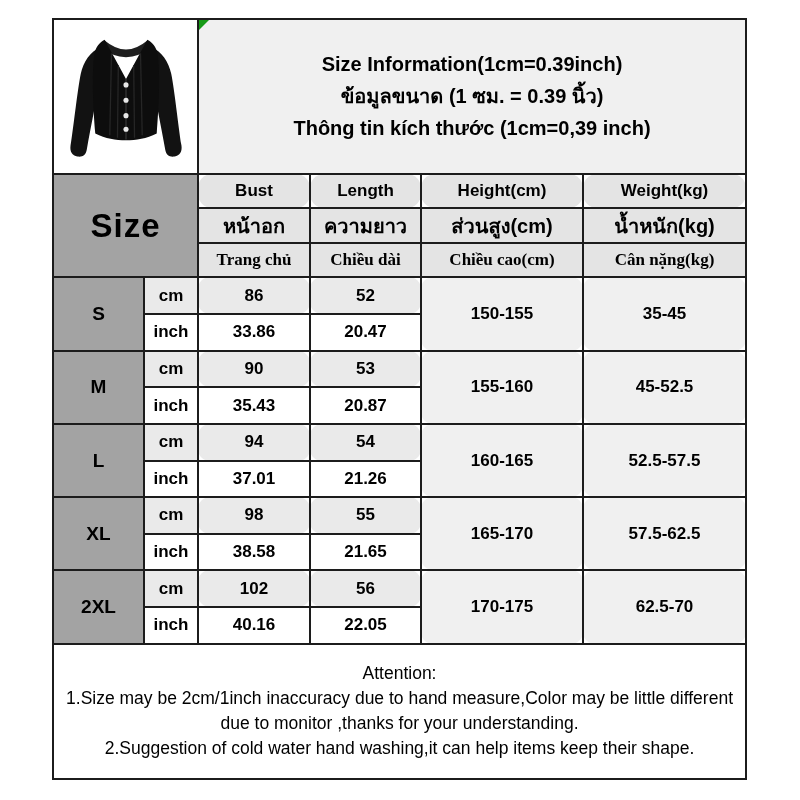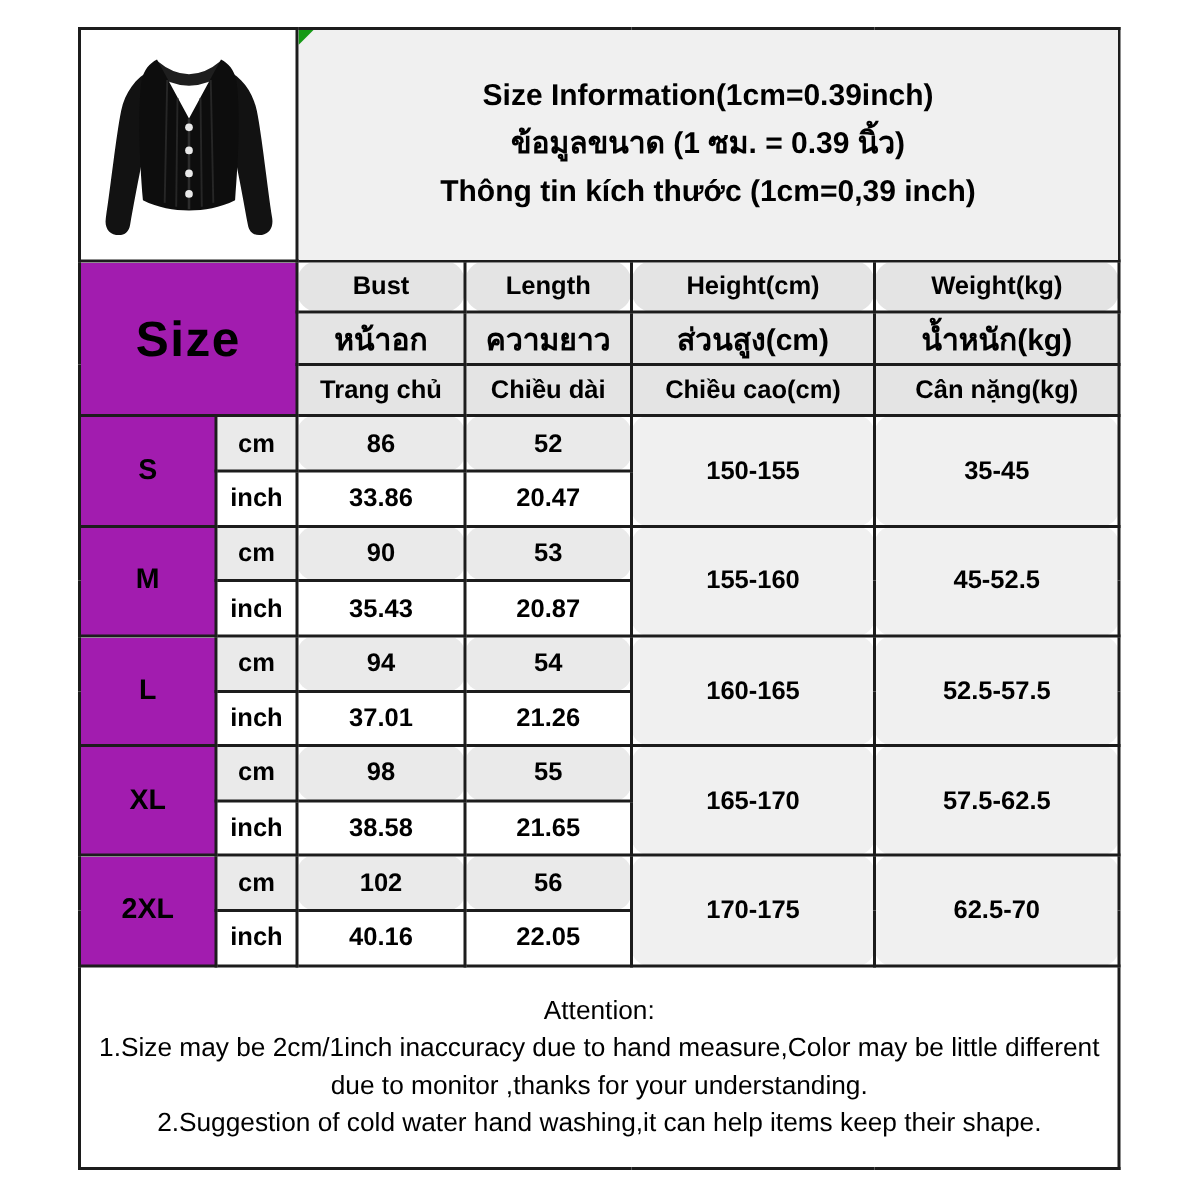--- a/index.html
+++ b/index.html
@@ -7,31 +7,31 @@
           font-family:"Liberation Sans","DejaVu Sans",sans-serif;color:#000;}
   table.size-chart{position:absolute;left:52px;top:18px;width:693px;height:762px;
           border-collapse:collapse;table-layout:fixed;}
   table.size-chart td{border:2px solid #1c1c1c;text-align:center;vertical-align:middle;
           padding:0;overflow:hidden;}
   tr.r-img{height:150px;}
   tr.r-head{height:34px;}
   tr.r-data{height:36px;}
   tr.r-att{height:133px;}
   .bg-mid{background:#e4e4e4;}
-  .bg-size{background:#a21caf;}
+  .bg-size{background:#a3a3a3;}
   .bg-cm{background:#eaeaea;}
   .bg-light{background:#f0f0f0;}
   .bg-white{background:#ffffff;}
   .title-cell{position:relative;}
   .title-line{font-weight:bold;font-size:20px;line-height:32px;}
   .corner-flag{position:absolute;left:0;top:0;width:0;height:0;
           border-top:10px solid #169a16;border-right:10px solid transparent;}
   .h-en{font-weight:bold;font-size:17px;border-radius:14px;}
   .h-th{font-weight:bold;font-size:20px;}
-  .h-vi{font-weight:bold;font-size:17px;}
+  .h-vi{font-weight:bold;font-size:17px;font-family:Liberation Serif, serif;}
   .size-big{font-weight:bold;font-size:33px;letter-spacing:1px;}
   .size-label{font-weight:bold;font-size:19px;}
   .unit{font-weight:bold;font-size:17px;}
   .val{font-weight:bold;font-size:17px;border-radius:12px;}
   td.divider-thin{border-bottom-width:1px;}
   td.divider-thin-top{border-top-width:1px;}
   .att-cell{text-align:left;vertical-align:top;padding:5px 9px;}
   .att-text{font-size:17.5px;font-weight:normal;line-height:25px;}
   .img-cell{background:#ffffff;}
   .sweater-wrap{display:flex;align-items:center;justify-content:center;width:100%;height:100%;}

